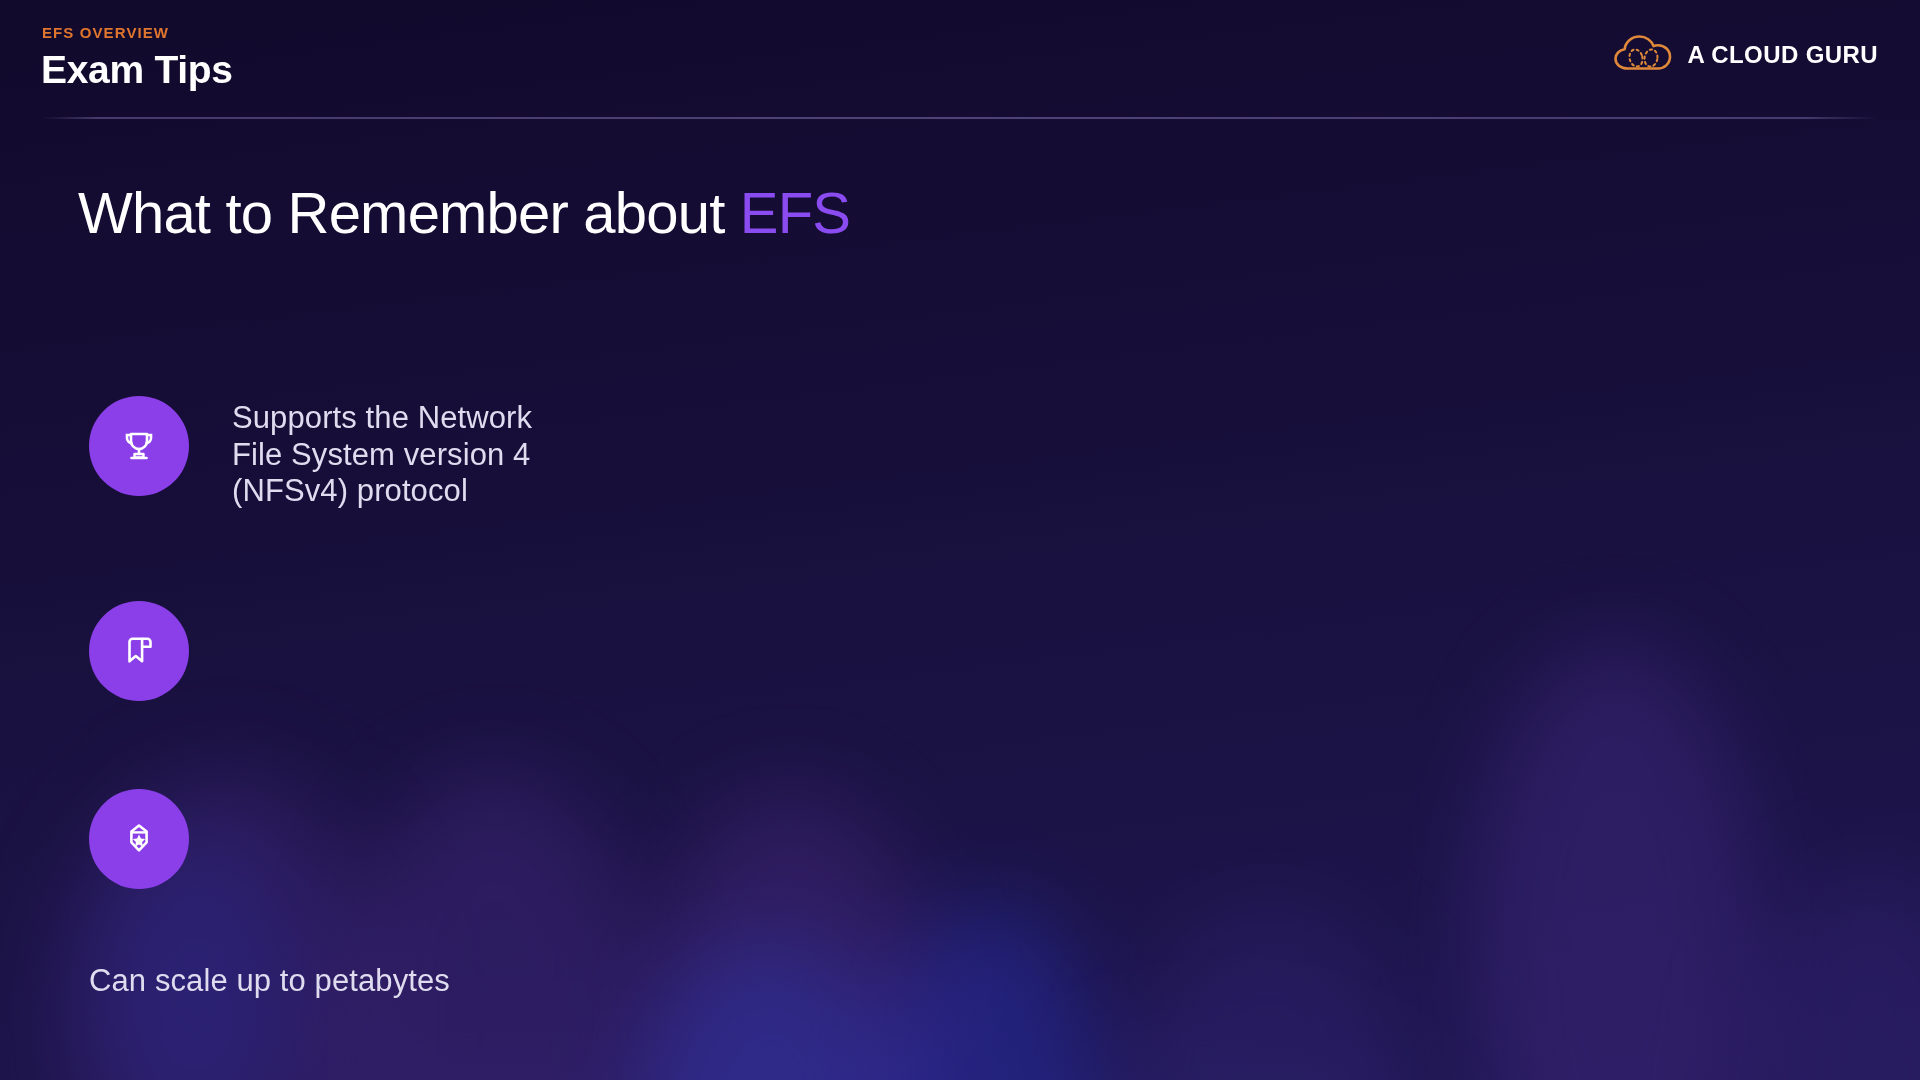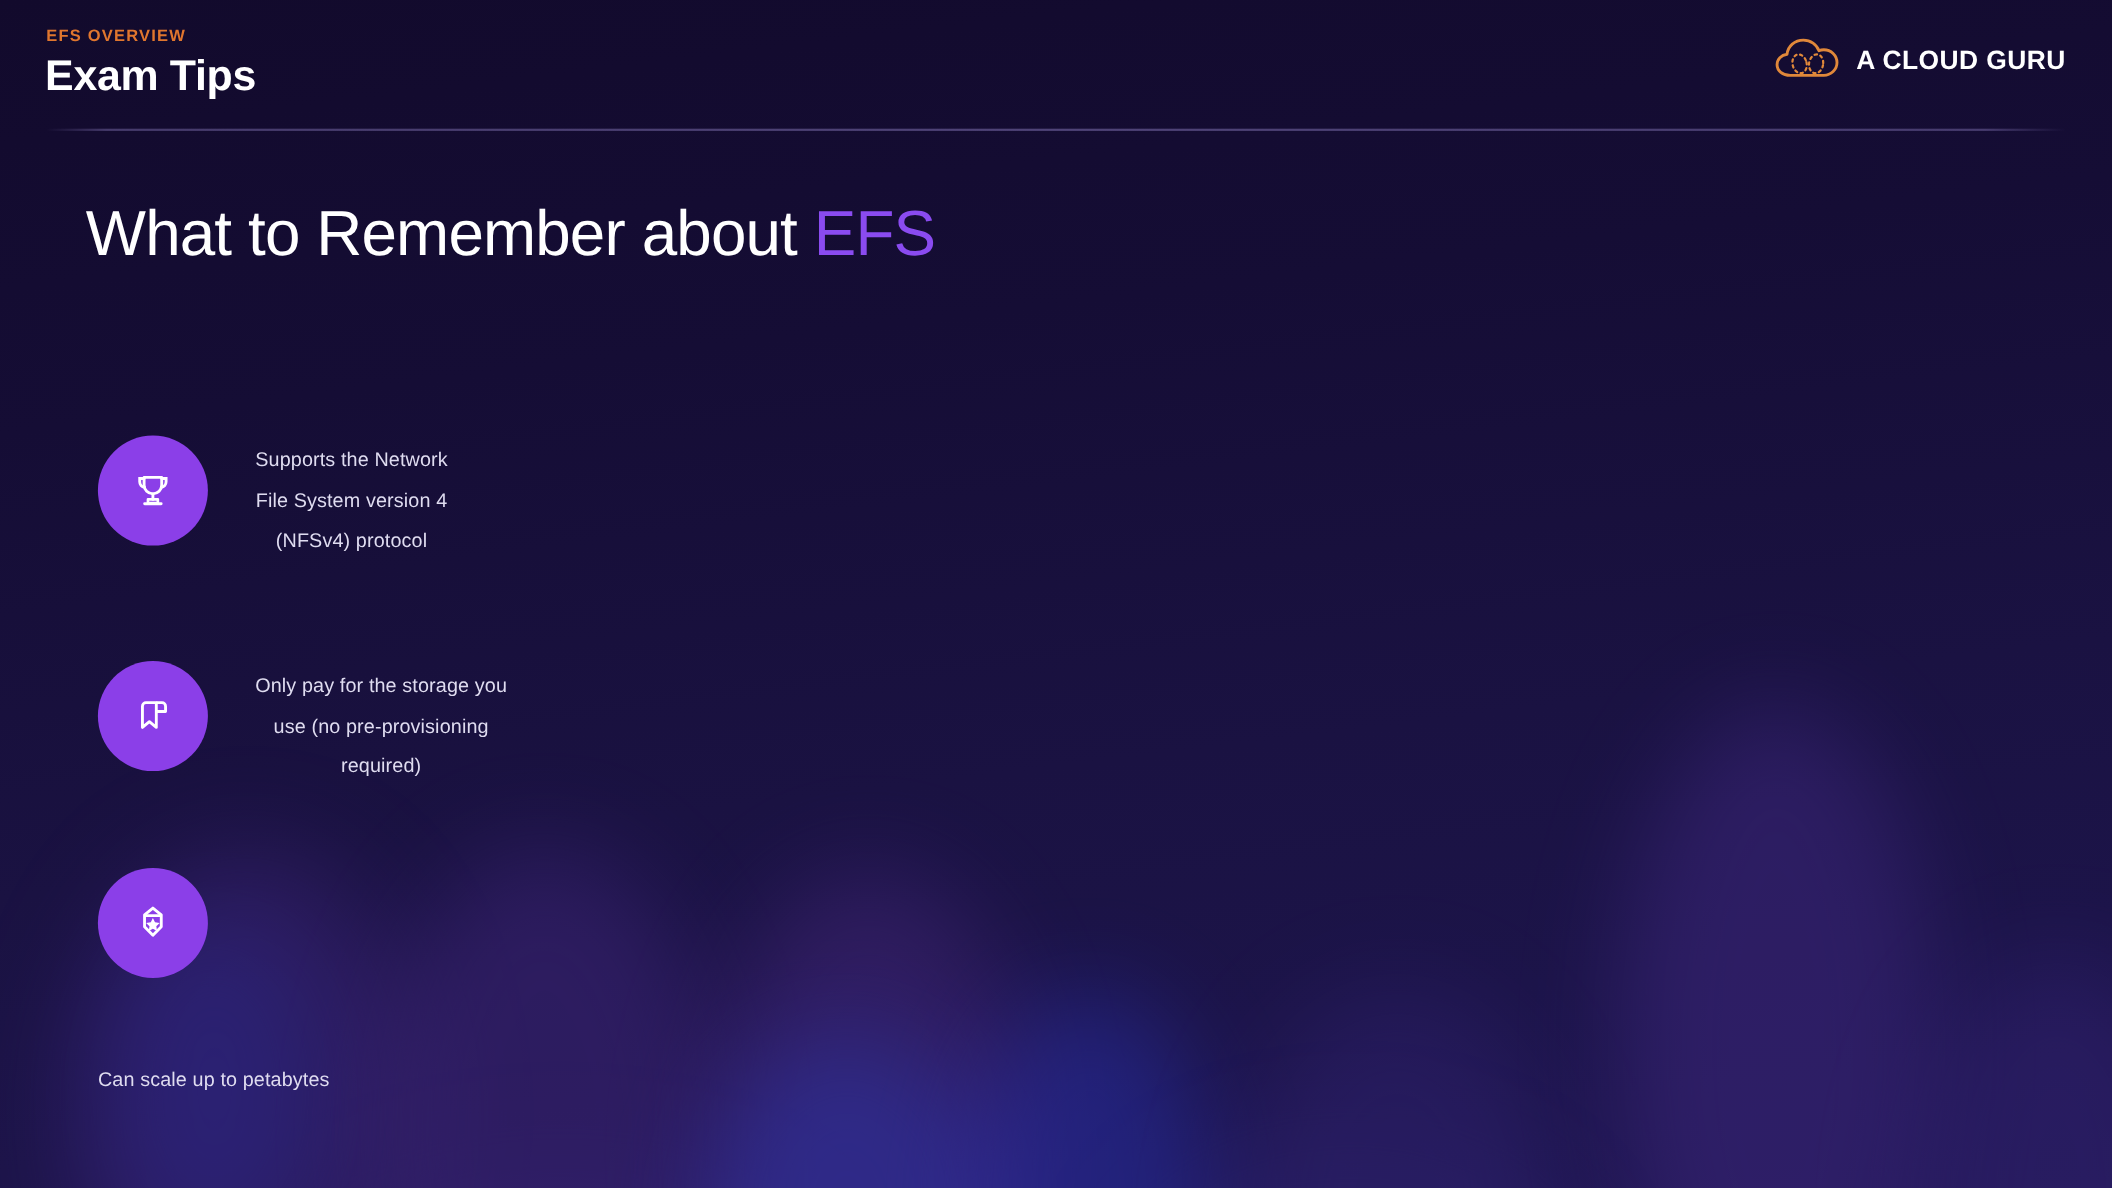--- a/index.html
+++ b/index.html
@@ -142,26 +142,25 @@
     border-radius: 50%;
     background: #8B3FE8;
     display: flex;
     align-items: center;
     justify-content: center;
   }
   .tip-icon svg { display: block; }
 
   .tip-text {
     color: #DFDCF0;
-    font-size: 18px;
+    font-size: 31px;
     line-height: 36.5px;
     letter-spacing: 0.1px;
     padding-top: 4px;
     white-space: pre-line;
-    text-align: center;
   }
   .tip.t2 .tip-text { padding-top: 31px; }
 </style>
 </head>
 <body>
 
 <div id="slide">
 
   <div class="bg-layer">
     <div class="blob b11"></div>
@@ -226,23 +225,20 @@
 
     <div class="tip t1">
       <div class="tip-icon">
         <span>
           <svg width="44" height="44" viewBox="0 0 44 44" fill="none" aria-hidden="true">
             <path d="M12.5 13 a3.2 3.2 0 0 1 3.2 -3.2 h9.4 v22.5 l-6.3 -5.2 -6.3 5.2 z" stroke="#FFFFFF" stroke-width="2.6" stroke-linejoin="round" fill="none"></path>
             <path d="M25.1 9.8 h5.2 a3.2 3.2 0 0 1 3.2 3.2 v4.8 h-8.4" stroke="#FFFFFF" stroke-width="2.6" stroke-linejoin="round" fill="none"></path>
           </svg>
         </span>
       </div>
-      <div class="tip-text">Only pay for the storage you
-use (no pre-provisioning
-required)</div>
     </div>
 
     <div class="tip t2">
       <div class="tip-icon">
         <span>
           <svg width="44" height="44" viewBox="0 0 44 44" fill="none" aria-hidden="true">
             <path d="M22 8.5 L29.6 14.6 L29.6 25.4 L22 33.3 L14.4 25.4 L14.4 14.6 Z" stroke="#FFFFFF" stroke-width="2.6" stroke-linejoin="round" fill="none"></path>
             <path d="M14.4 15.4 h15.2" stroke="#FFFFFF" stroke-width="2.4"></path>
             <path d="M22 17.6 l1.9 3.9 4.3 .6 -3.1 3.0 .7 4.3 -3.8 -2.0 -3.8 2.0 .7 -4.3 -3.1 -3.0 4.3 -.6 z" fill="#FFFFFF"></path>
           </svg>

